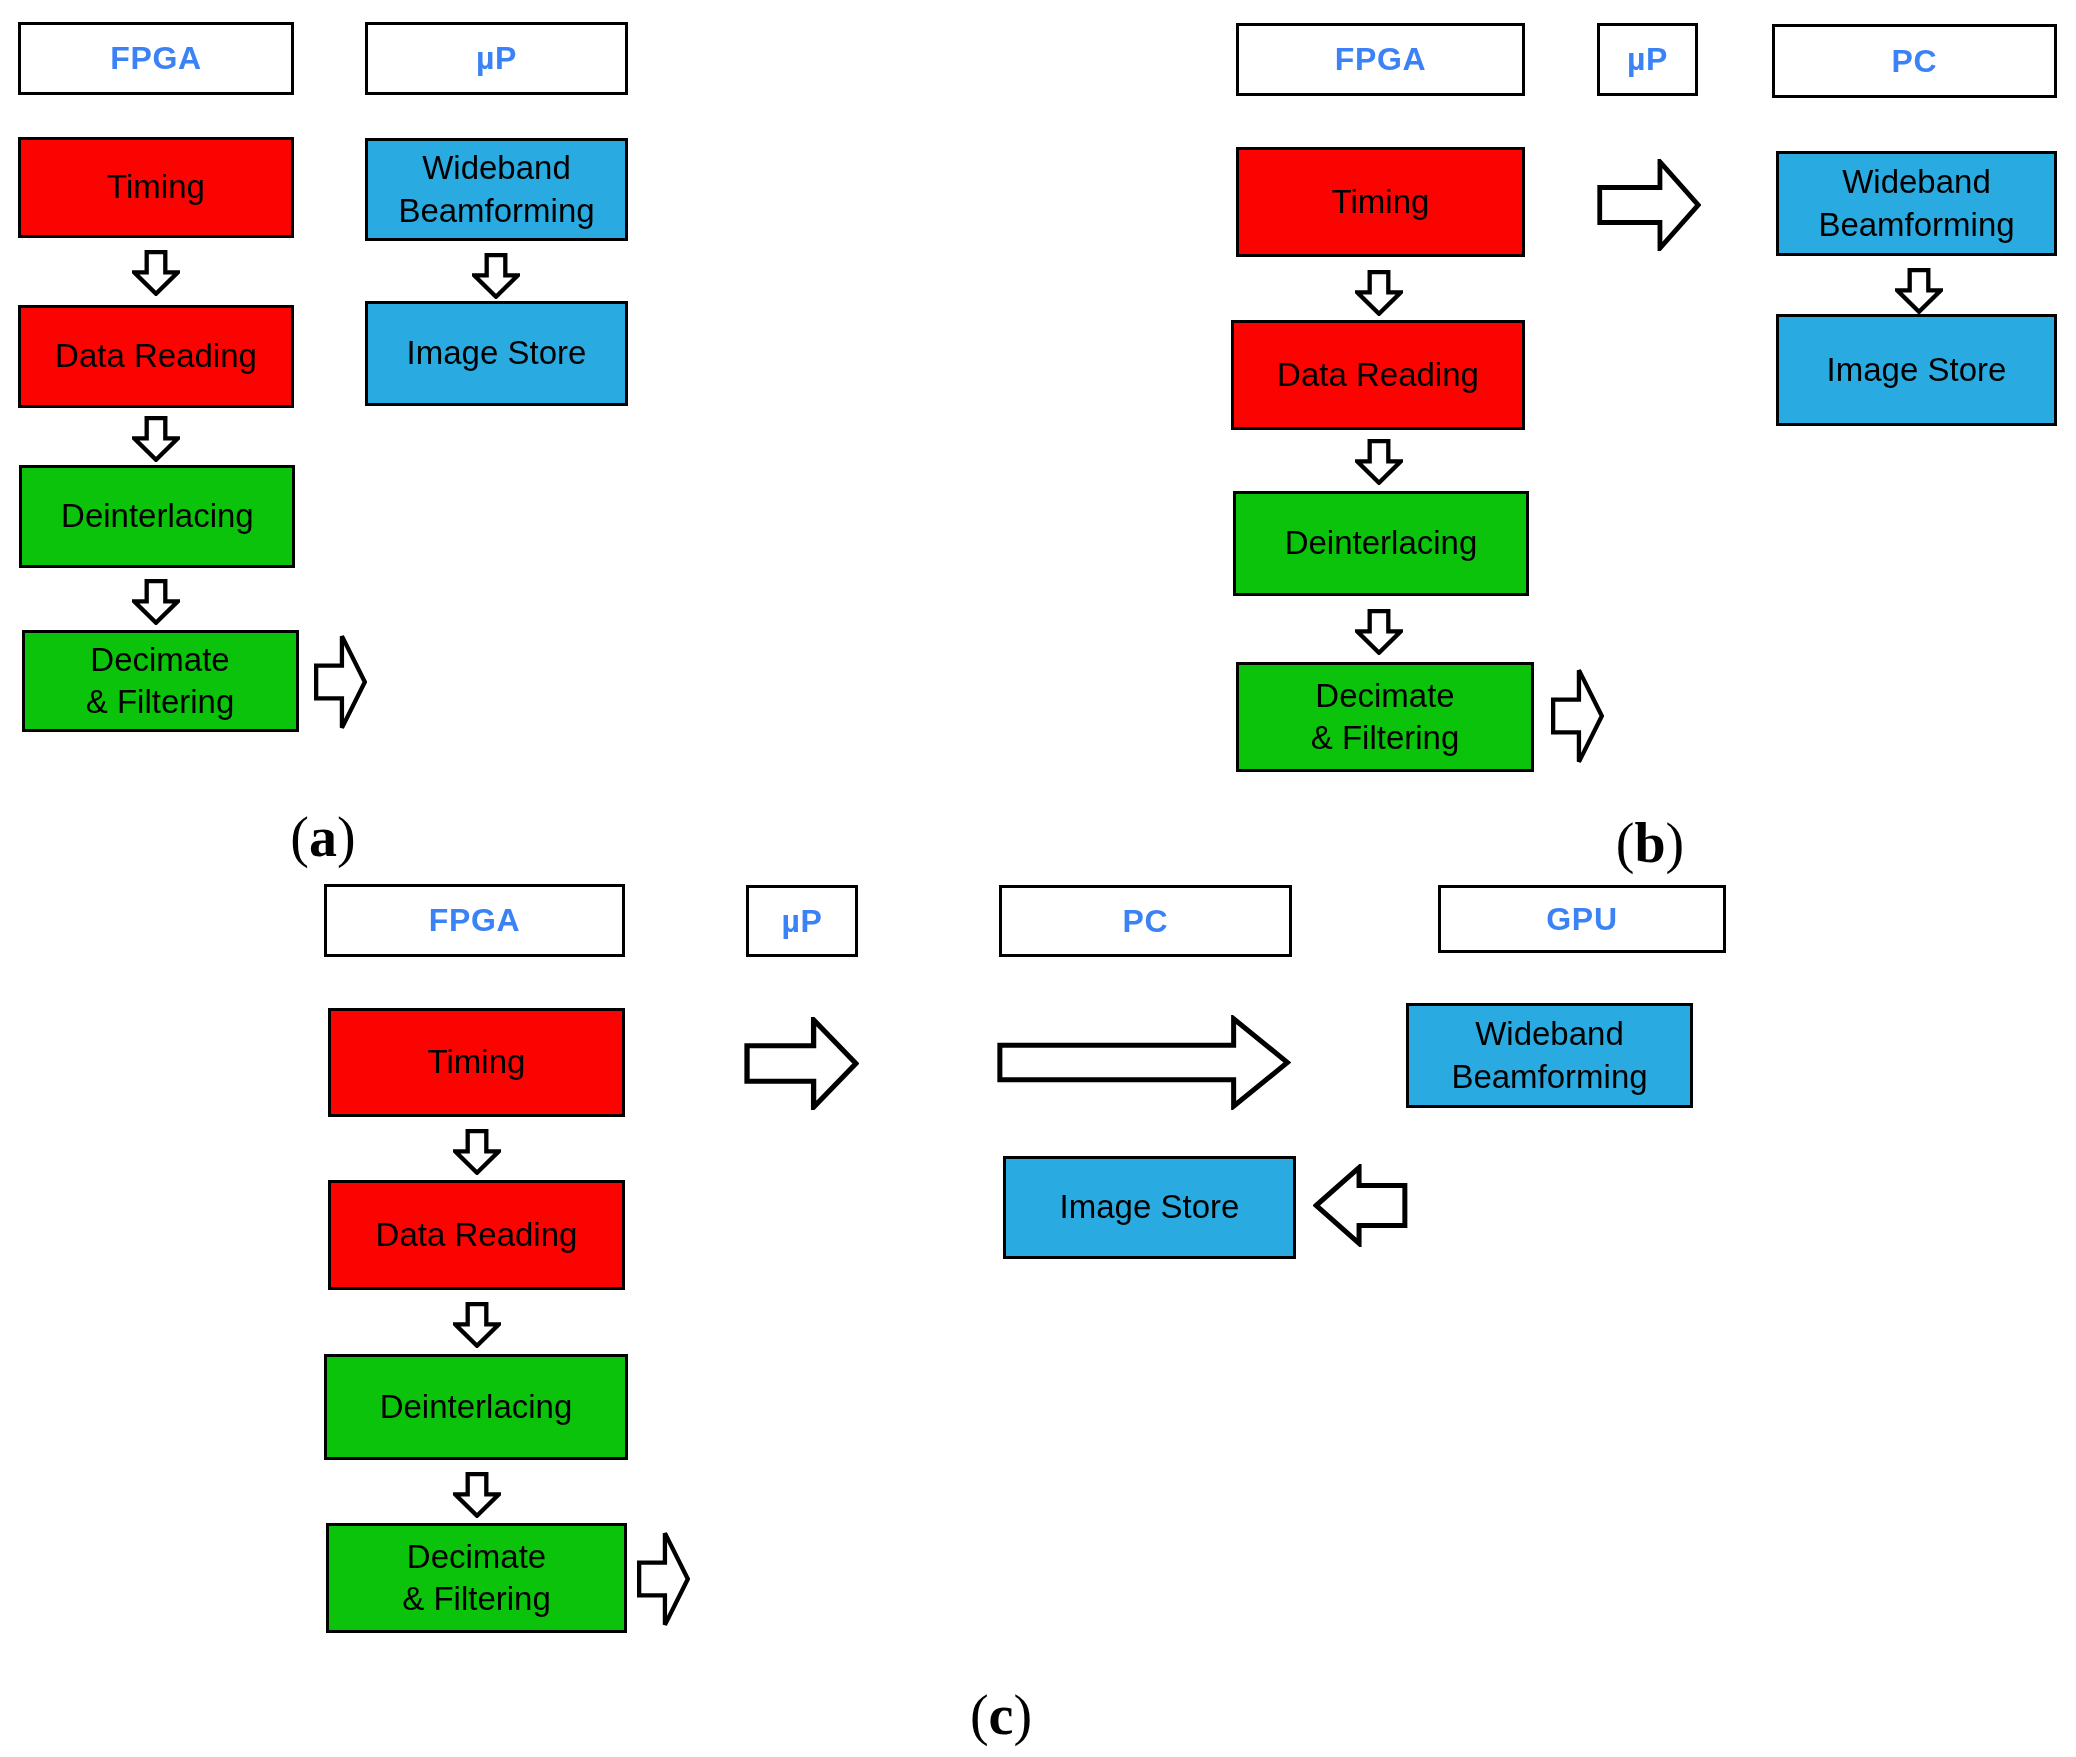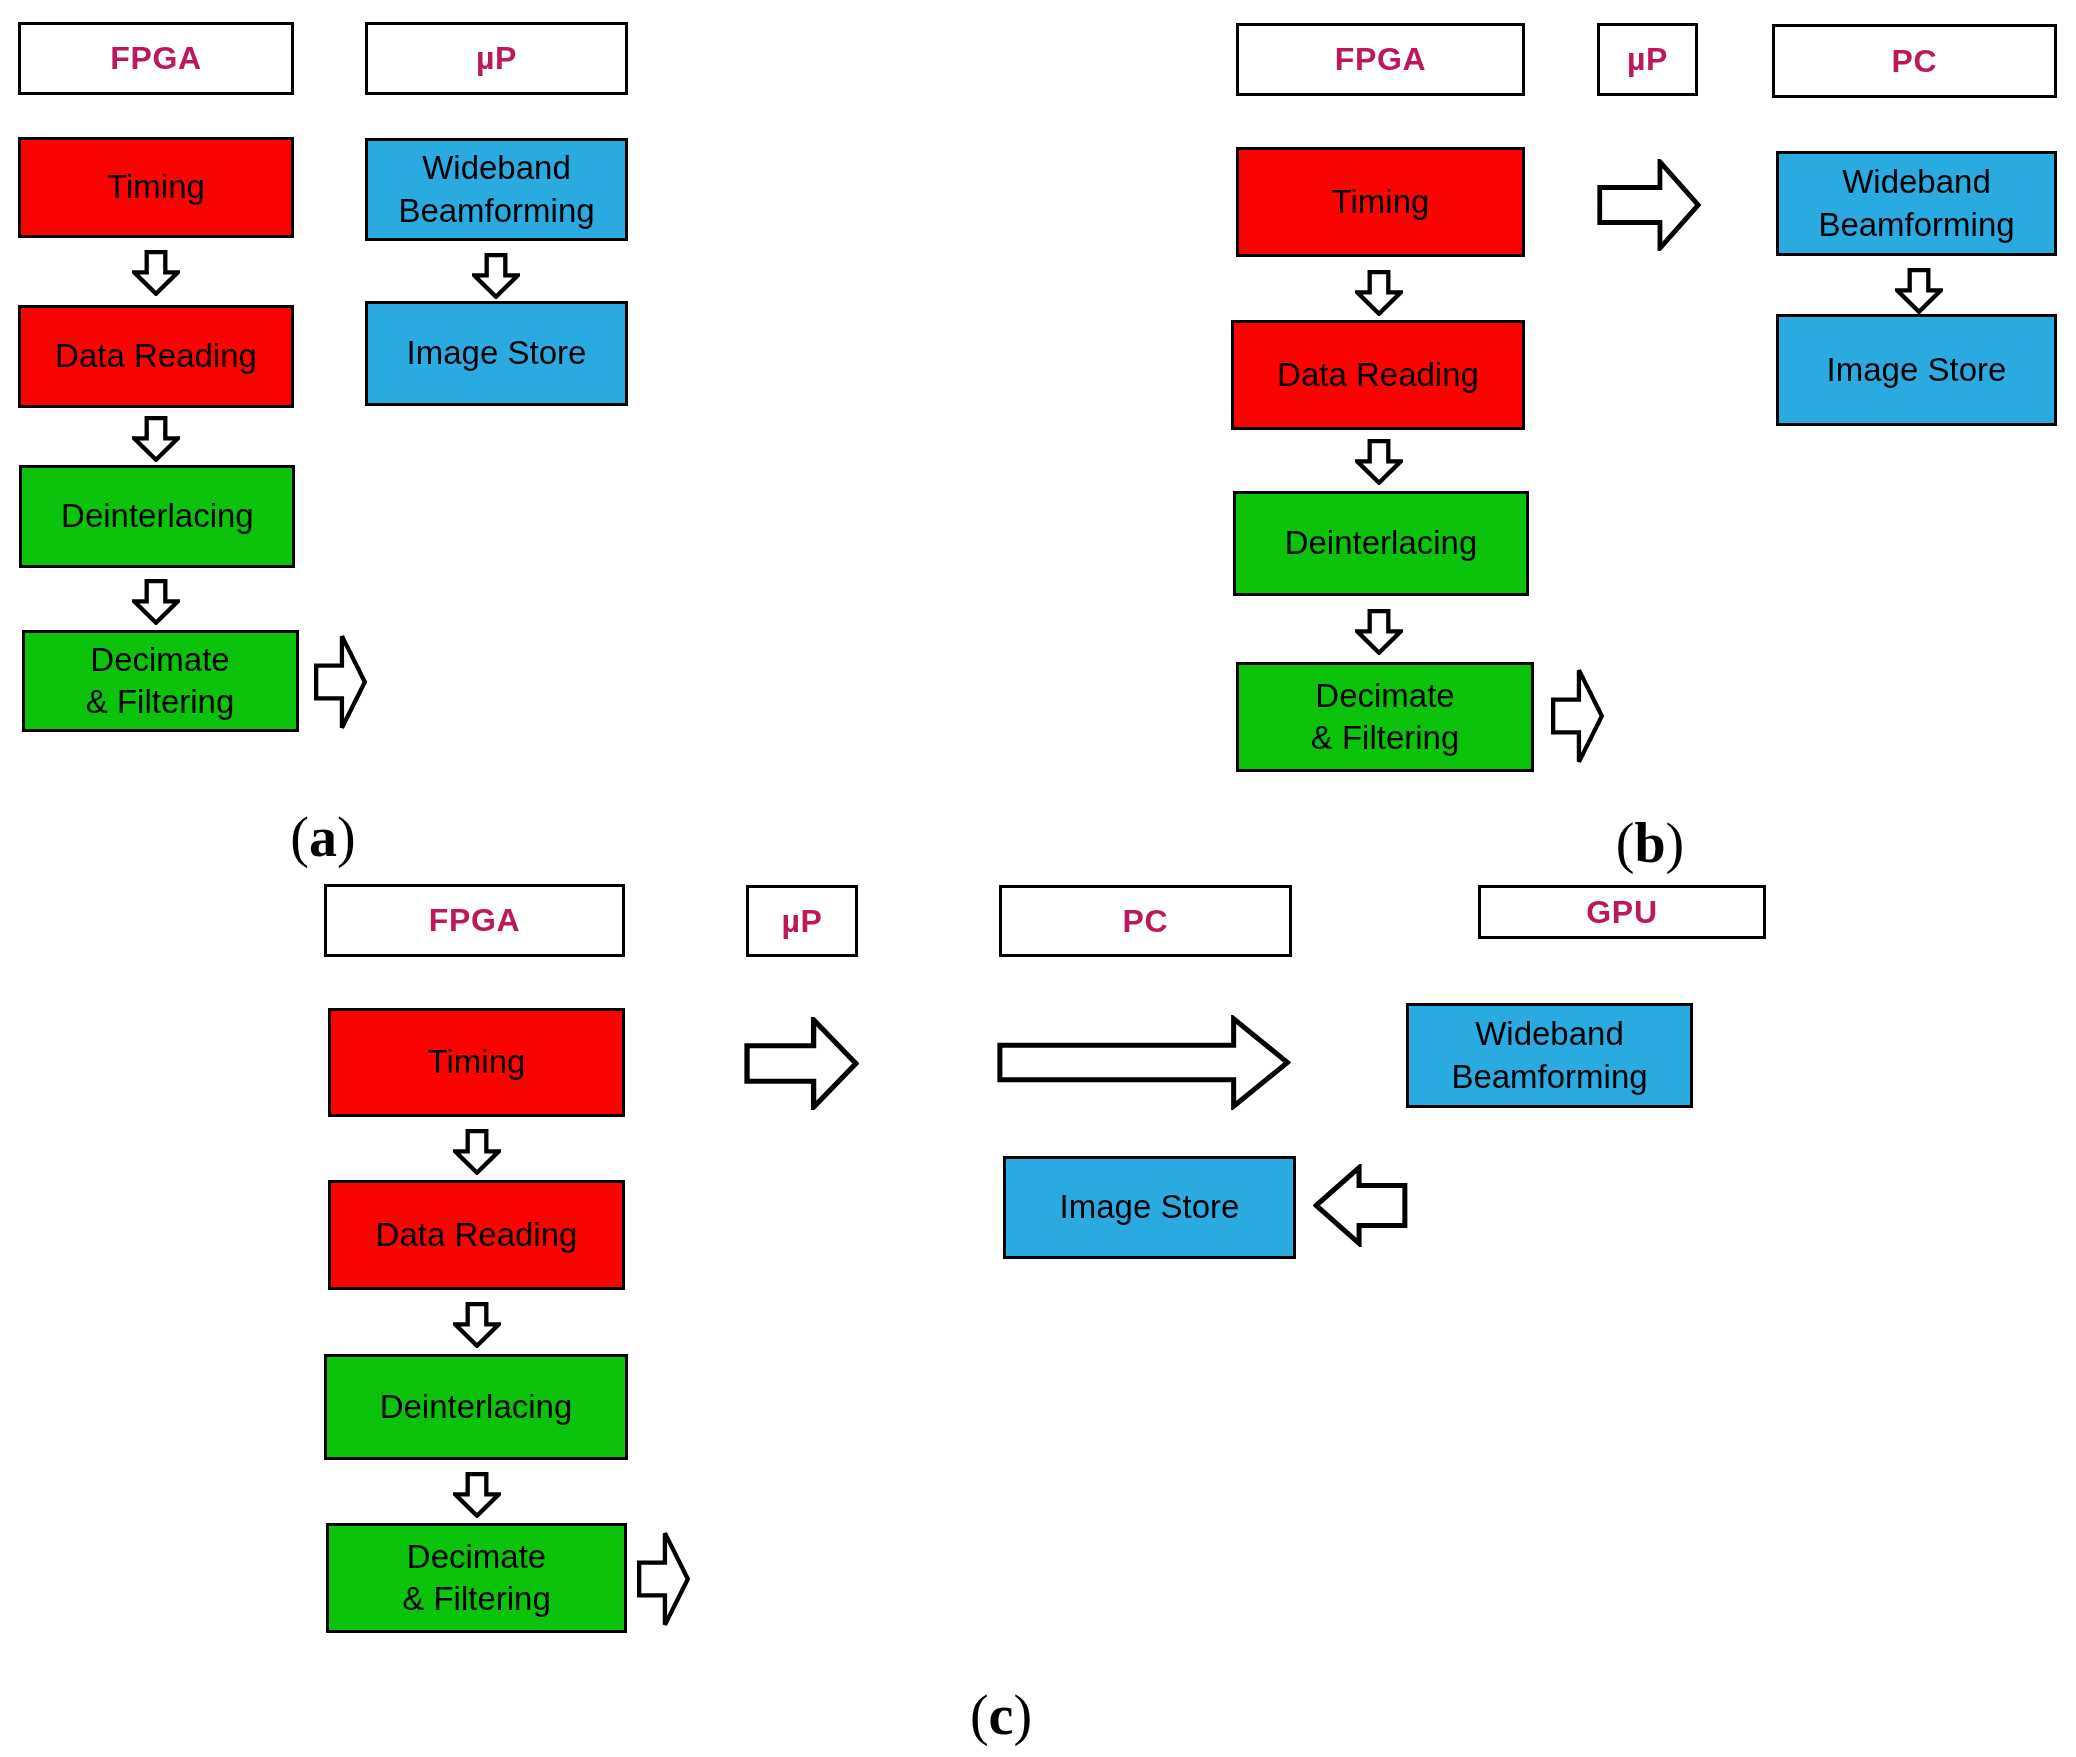--- a/index.html
+++ b/index.html
@@ -14,21 +14,21 @@
   .hdr {
     position: absolute;
     box-sizing: border-box;
     background: #ffffff;
     border: 3.6px solid #000000;
     display: flex;
     align-items: center;
     justify-content: center;
     font-weight: bold;
     font-size: 32px;
-    color: #be185d;
+    color: #3b82f6;
     letter-spacing: 0.7px;
   }
   .box {
     position: absolute;
     box-sizing: border-box;
     border: 3.6px solid #000000;
     display: flex;
     align-items: center;
     justify-content: center;
     text-align: center;
@@ -132,21 +132,21 @@
       <path d="M3 45 H39 V4 L71 68 L39 132 V91 H3 Z" fill="#fff" stroke="#000" stroke-width="6"></path>
     </svg>
 
     <div class="caption" style="left:1650px; top:843px;"><span>(</span><b>b</b><span>)</span></div>
   </section>
 
   <section>
     <div class="hdr" style="left: 324px; top: 884px; width: 301px; height: 73px; background: rgb(255, 255, 255); border-color: rgb(0, 0, 0);">FPGA</div>
     <div class="hdr" style="left: 746px; top: 885px; width: 112px; height: 72px; background: rgb(255, 255, 255); border-color: rgb(0, 0, 0);">µP</div>
     <div class="hdr" style="left: 999px; top: 885px; width: 293px; height: 72px; background: rgb(255, 255, 255); border-color: rgb(0, 0, 0);">PC</div>
-    <div class="hdr" style="left: 1478px; top: 885px; width: 288px; height: 54px; background: rgb(255, 255, 255); border-color: rgb(0, 0, 0);">GPU</div>
+    <div class="hdr" style="left: 1438px; top: 885px; width: 288px; height: 68px; background: rgb(255, 255, 255); border-color: rgb(0, 0, 0);">GPU</div>
 
     <div class="box red" style="left: 328px; top: 1008px; width: 297px; height: 109px; background: rgb(251, 3, 0); border-color: rgb(0, 0, 0); color: rgb(0, 0, 0);">Timing</div>
 
     <svg class="arrow" style="left:744px; top:1017px;" width="115" height="93" viewBox="0 0 152 129" preserveAspectRatio="none">
       <path d="M4 40 H92 V4 L148 64.5 L92 125 V89 H4 Z" fill="#fff" stroke="#000" stroke-width="7"></path>
     </svg>
 
     <svg class="arrow" style="left:997px; top:1015px;" width="294" height="95" viewBox="0 0 410 132">
       <path d="M4 42 H330 V5 L405 66 L330 127 V90 H4 Z" fill="#fff" stroke="#000" stroke-width="7"></path>
     </svg>

